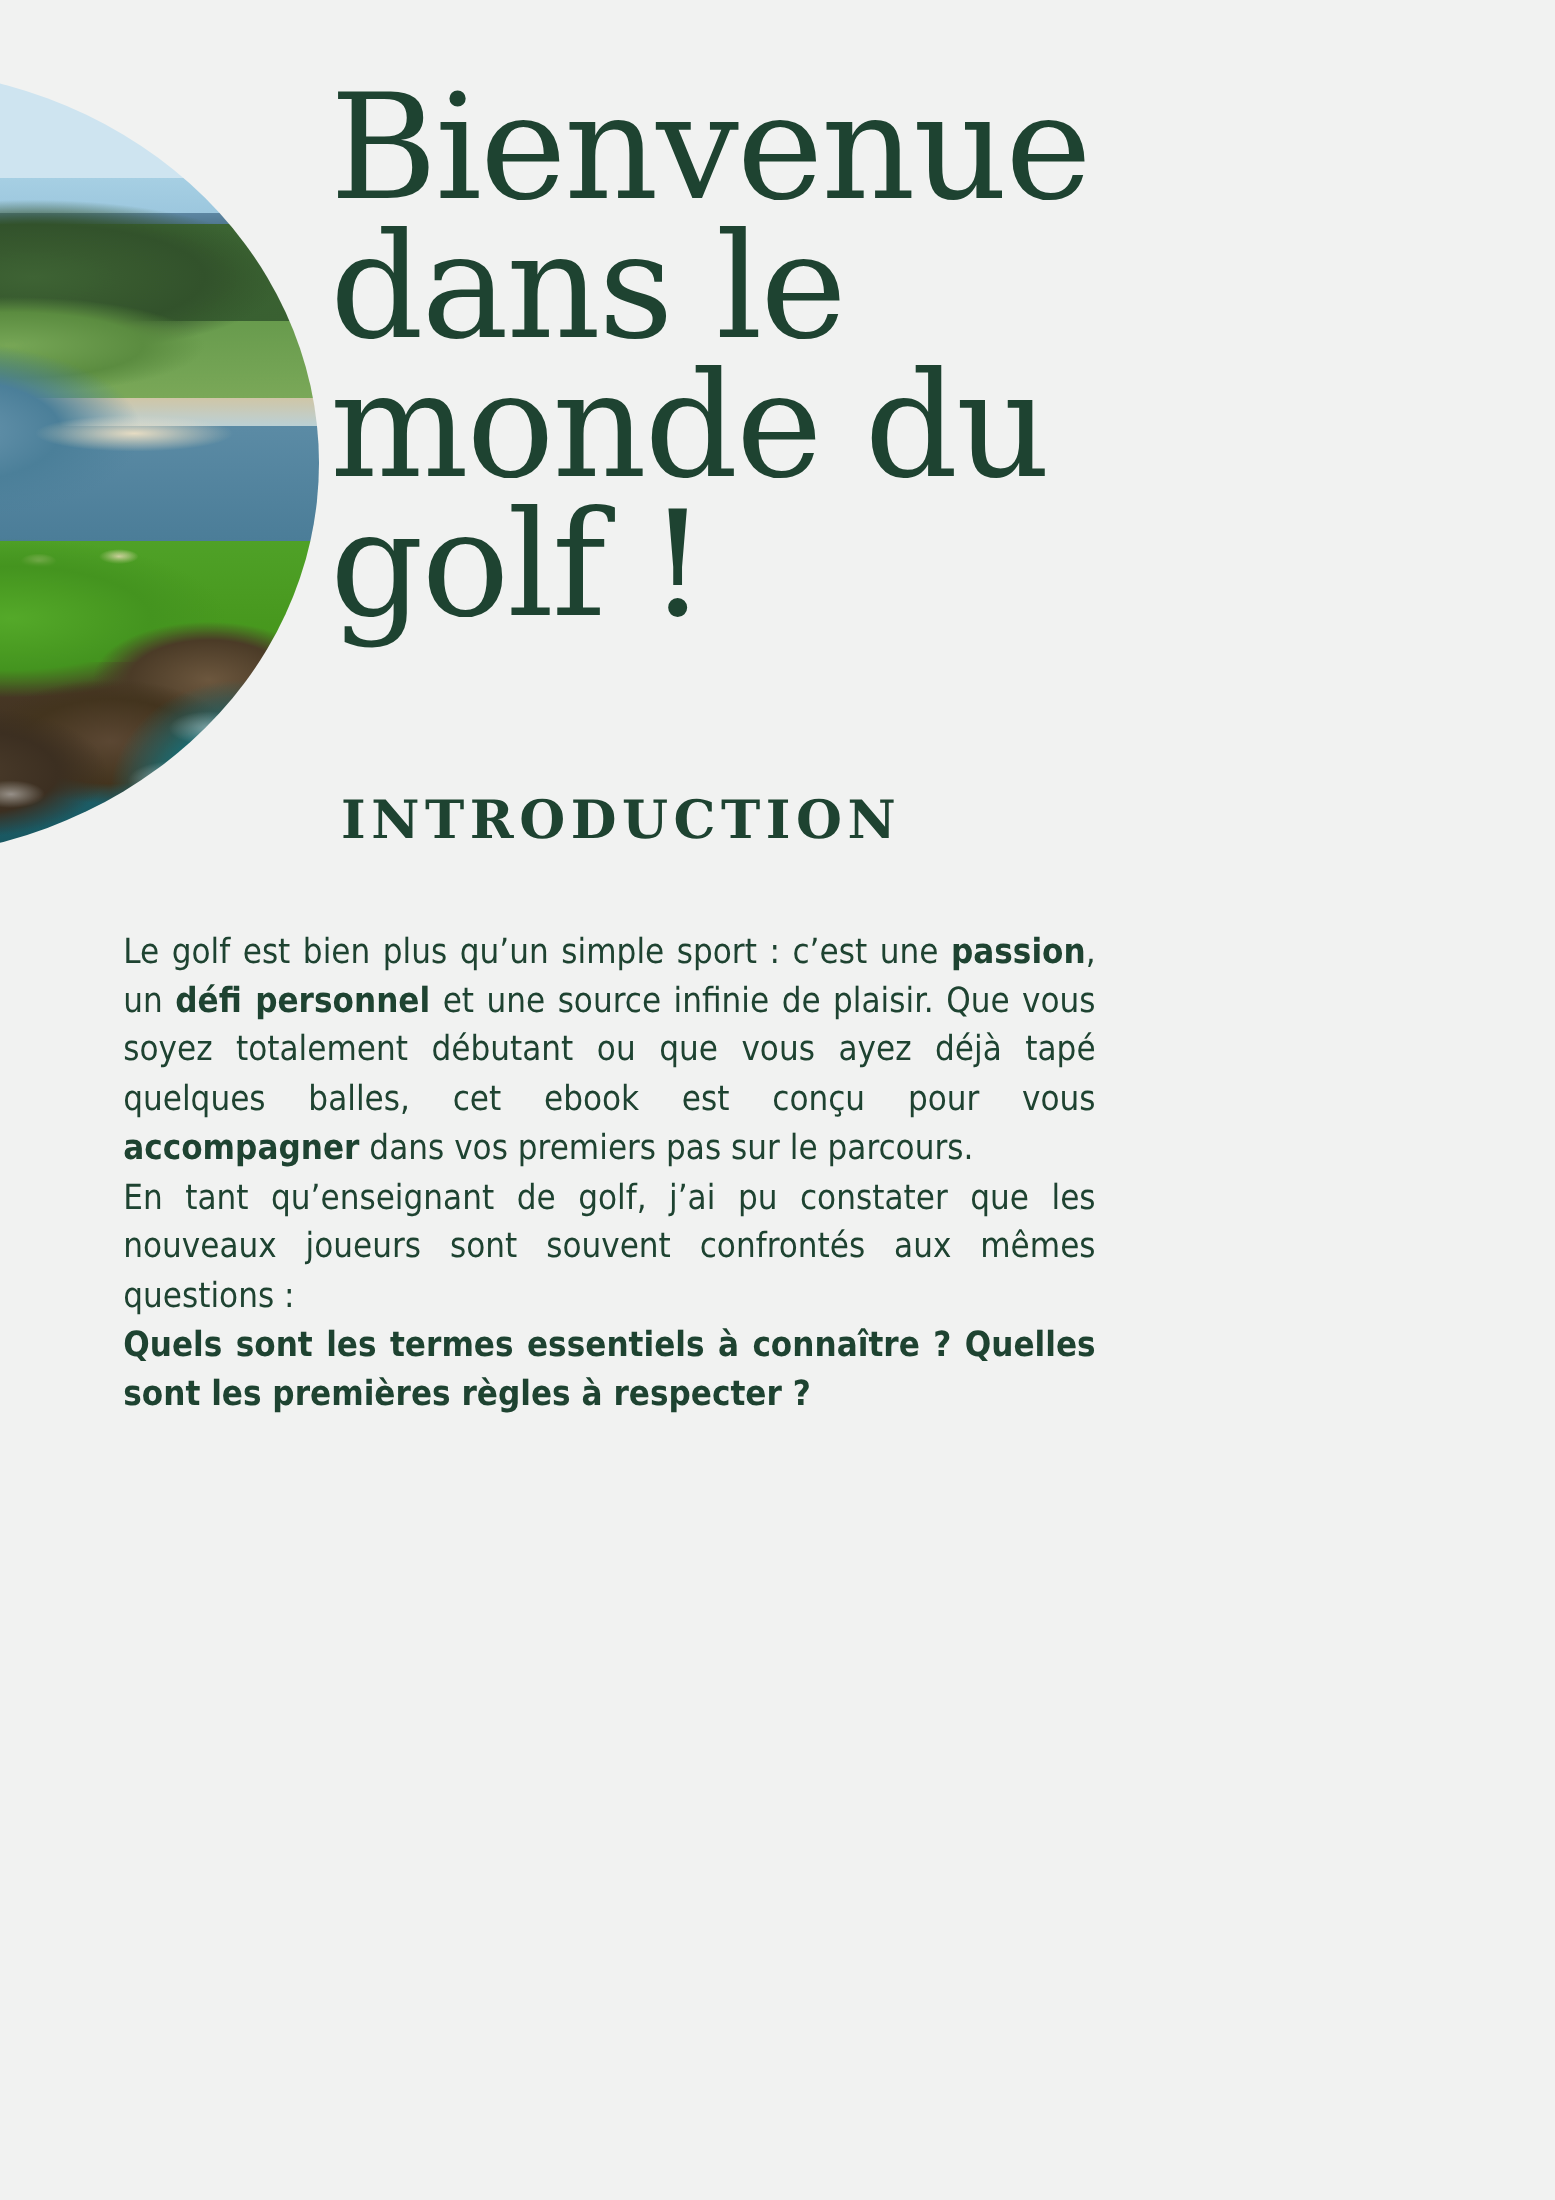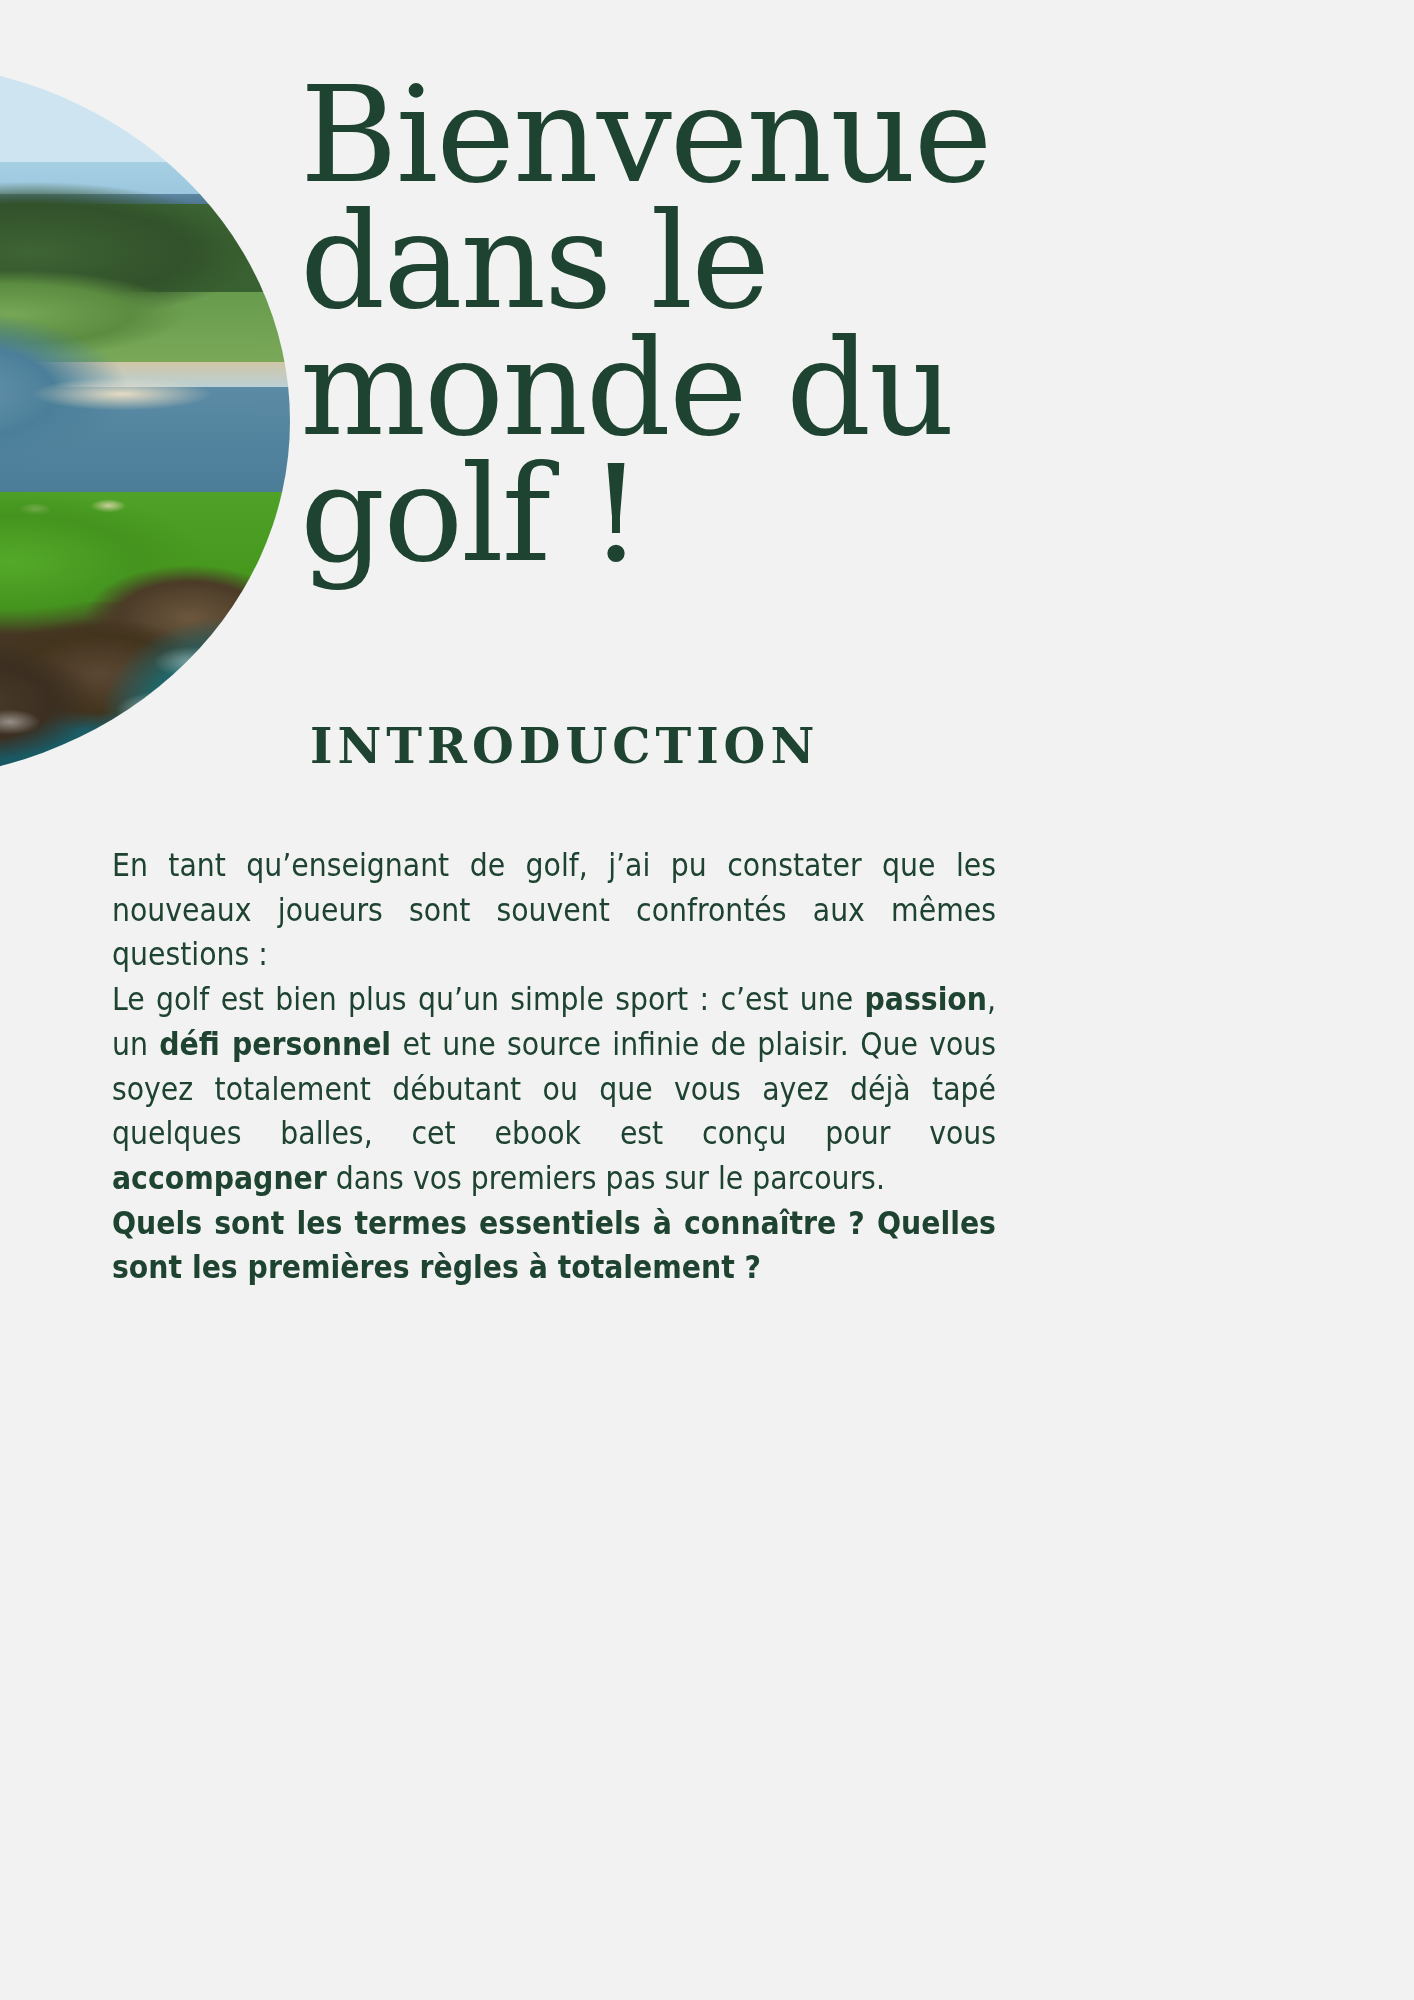--- a/index.html
+++ b/index.html
@@ -152,22 +152,22 @@
     <div class="hero-photo"></div>
     <div class="hero-corner-cut"></div>
   </div>
 
   <h1 class="headline">Bienvenue dans le monde du golf !</h1>
 
   <h2 class="section-title">INTRODUCTION</h2>
 
   <div class="body-copy">
 
+    <p><span>Le golf est bien plus qu’un simple sport : c’est une </span><b>passion</b><span>, un </span><b>défi personnel</b><span> et une source infinie de plaisir. Que vous soyez totalement débutant ou que vous ayez déjà tapé quelques balles, cet ebook est conçu pour vous </span><b>accompagner</b><span> dans vos premiers pas sur le parcours.</span></p>
+
     <p>En tant qu’enseignant de golf, j’ai pu constater que les nouveaux joueurs sont souvent confrontés aux mêmes questions :</p>
 
-    <p><span>Le golf est bien plus qu’un simple sport : c’est une </span><b>passion</b><span>, un </span><b>défi personnel</b><span> et une source infinie de plaisir. Que vous soyez totalement débutant ou que vous ayez déjà tapé quelques balles, cet ebook est conçu pour vous </span><b>accompagner</b><span> dans vos premiers pas sur le parcours.</span></p>
-
-    <p class="q-block">Quels sont les termes essentiels à connaître ? Quelles sont les premières règles à totalement ?</p>
+    <p class="q-block">Quels sont les termes essentiels à connaître ? Quelles sont les premières règles à respecter ?</p>
 
 
   </div>
 
 </div>
 
 </body></html>

